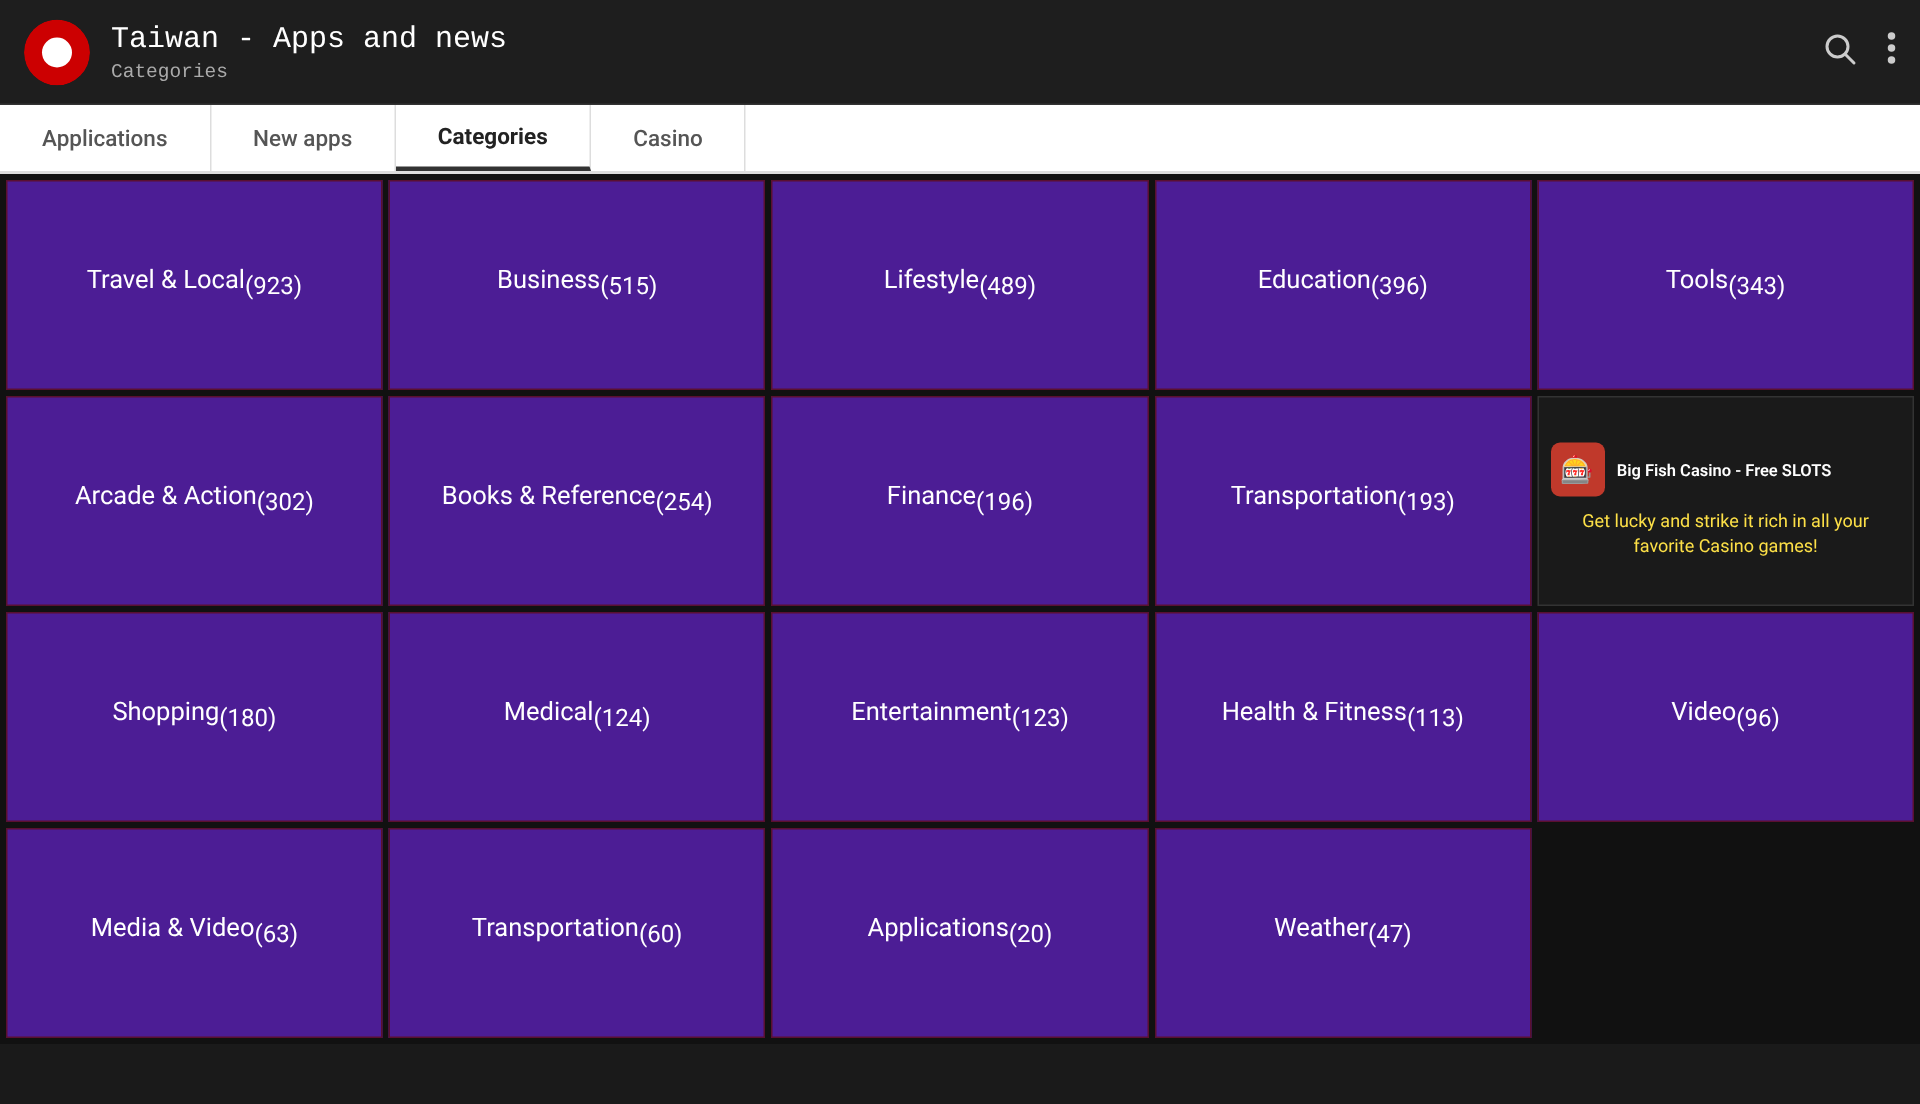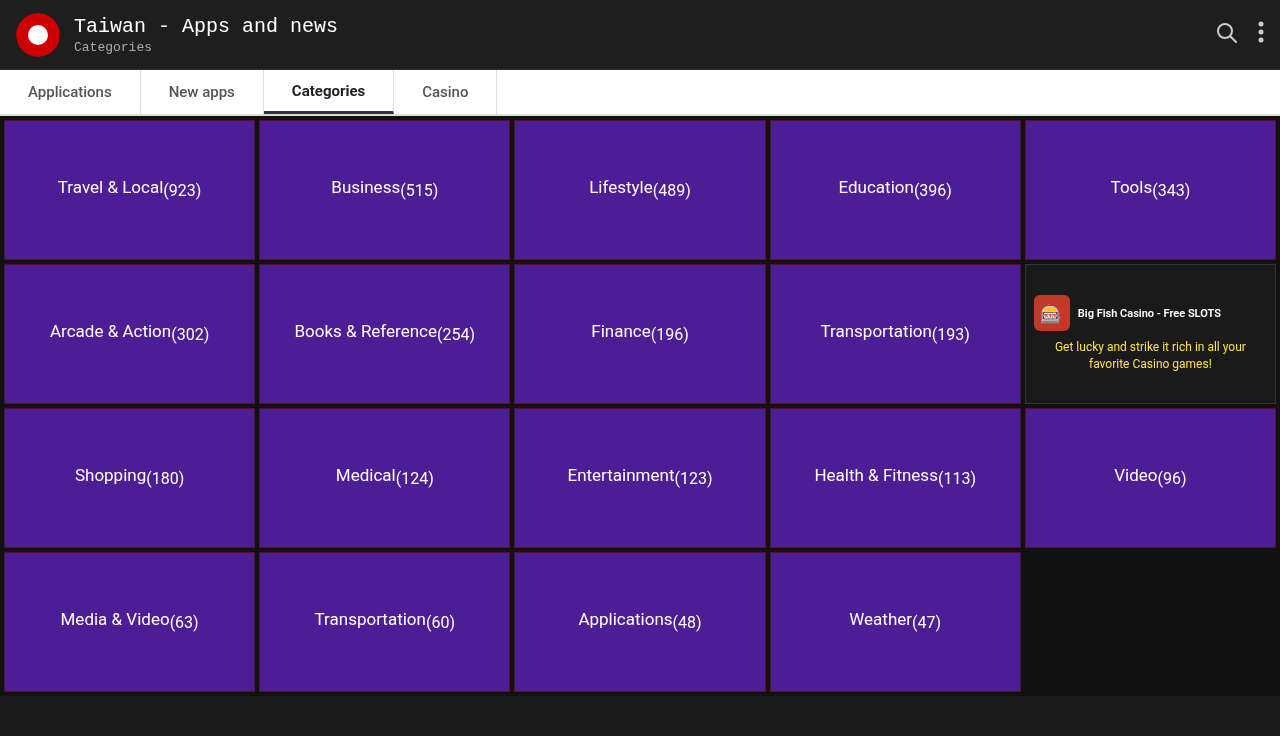--- a/index.html
+++ b/index.html
@@ -242,19 +242,19 @@
     <div class="grid-cell">
       <div class="category-name">Media &amp; Video</div>
       <div class="category-count">(63)</div>
     </div>
     <div class="grid-cell">
       <div class="category-name">Transportation</div>
       <div class="category-count">(60)</div>
     </div>
     <div class="grid-cell">
       <div class="category-name">Applications</div>
-      <div class="category-count">(48)</div>
+      <div class="category-count">(20)</div>
     </div>
     <div class="grid-cell">
       <div class="category-name">Weather</div>
       <div class="category-count">(47)</div>
     </div>
   </div>
 
 </body></html>

